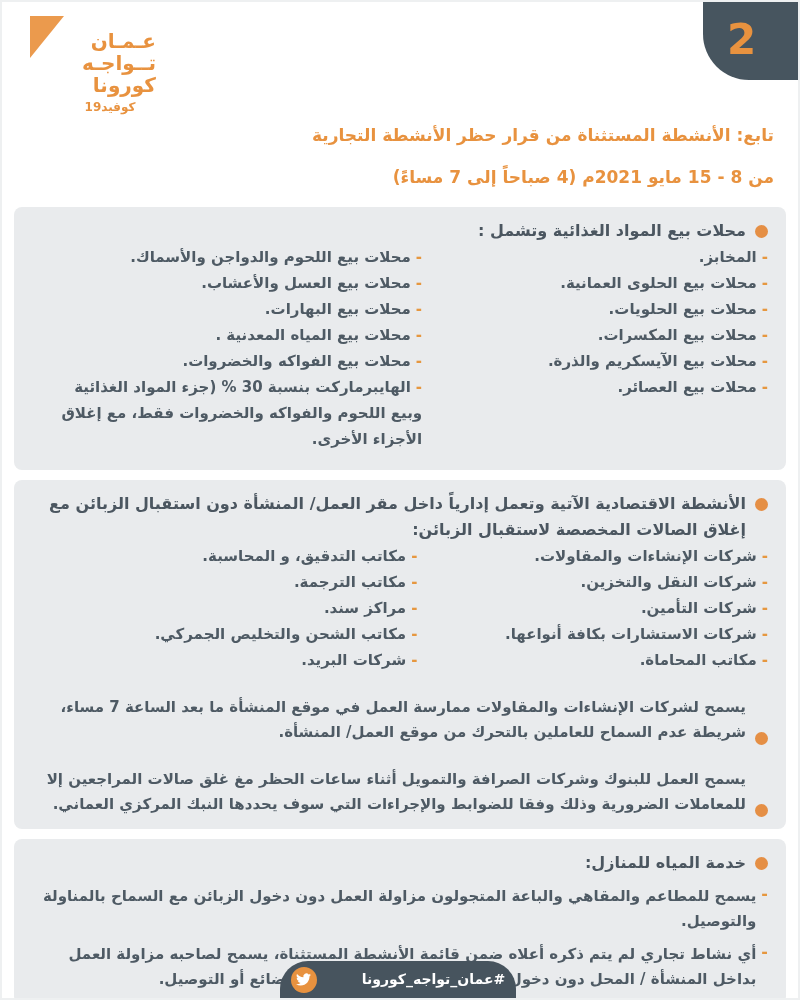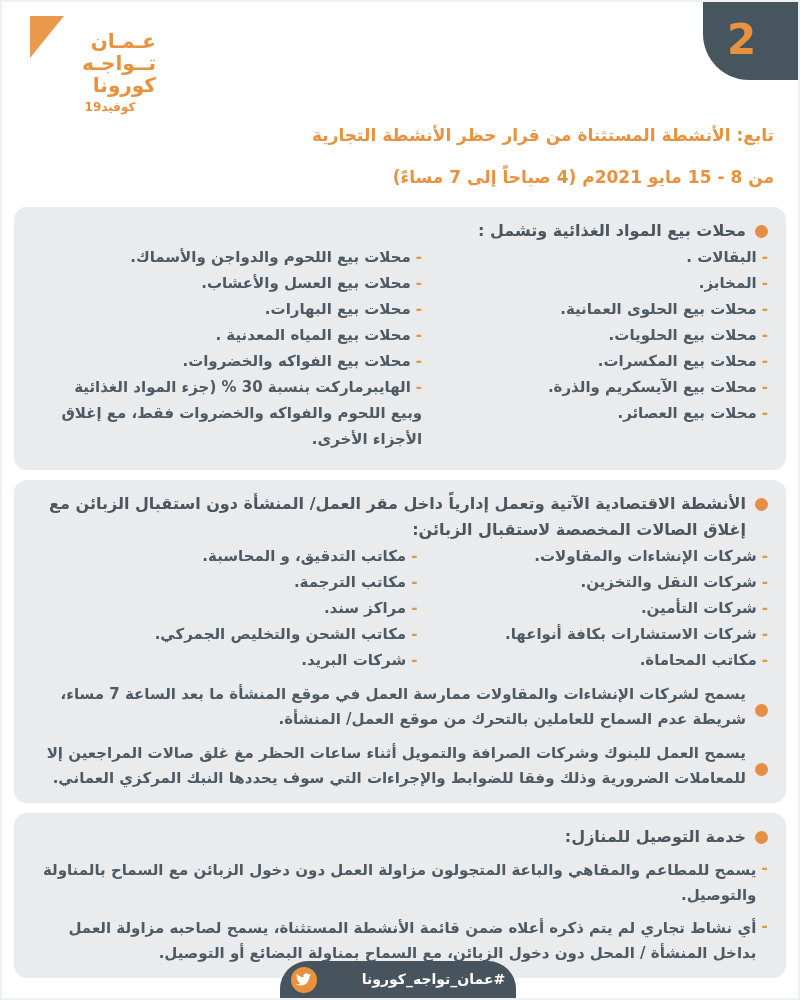--- a/index.html
+++ b/index.html
@@ -25,28 +25,28 @@
   .logo-text { position:absolute; top:16px; left:34px; width:92px; text-align:right; color:#e8923f; }
   .logo-text .l { font-size:20px; line-height:22px; font-weight:700; white-space:nowrap; }
   .logo-text .sub { font-size:12px; font-weight:700; margin-top:4px; text-align:center; }
   
   .title {
     position:absolute; top:112px; right:24px; left:24px;
     text-align:right; color:#e8923f; font-weight:700; font-size:17px; line-height:42px;
   }
   
   .content { position:absolute; top:205px; right:12px; left:12px; display:flex; flex-direction:column; gap:10px; }
-  .box { background:#e9ebed; border-radius:13px; padding:11px 18px 12px 18px; color:#4e5a64; }
+  .box { background:#e9ebed; border-radius:8px; padding:11px 18px 12px 18px; color:#4e5a64; }
   .sec-header { display:flex; align-items:flex-start; font-weight:700; font-size:16px; line-height:26px; color:#4b5660; }
   .dot { flex:0 0 auto; width:13px; height:13px; border-radius:50%; background:#e58f45; margin-left:9px; margin-top:7px; }
   .cols { display:grid; grid-template-columns:47% 53%; }
   ul.col { list-style:none; }
   ul.col li { font-size:15px; line-height:26px; font-weight:700; text-align:right; padding-left:14px; }
   .dash { color:#e6973f; font-weight:700; margin-left:5px; }
-  .para { display:flex; align-items:center; margin-top:9px; }
+  .para { display:flex; align-items:flex-end; margin-top:22px; }
   .para .ptext { flex:1; font-weight:700; font-size:15px; line-height:25px; }
   .ditem { display:flex; align-items:flex-start; margin-top:8px; }
   .ditem .dash { margin-top:0; }
   .ditem .ptext { flex:1; font-weight:700; font-size:15px; line-height:25px; }
   .box1 { min-height:263px; }
   .box2 { min-height:306px;padding-left:8px; }
   .box3 { min-height:153px; }
   
   .footer-pill {
     position:absolute; bottom:0; left:278px; width:236px; height:37px;
@@ -86,21 +86,20 @@
 
   <div class="content">
 
     <section class="box box1">
       <div class="sec-header">
         <span class="dot"></span>
         <span>محلات بيع المواد الغذائية وتشمل :</span>
       </div>
       <div class="cols">
         <ul class="col">
-          <li><span class="dash">-</span><span>البقالات .</span></li>
           <li><span class="dash">-</span><span>المخابز.</span></li>
           <li><span class="dash">-</span><span>محلات بيع الحلوى العمانية.</span></li>
           <li><span class="dash">-</span><span>محلات بيع الحلويات.</span></li>
           <li><span class="dash">-</span><span>محلات بيع المكسرات.</span></li>
           <li><span class="dash">-</span><span>محلات بيع الآيسكريم والذرة.</span></li>
           <li><span class="dash">-</span><span>محلات بيع العصائر.</span></li>
         </ul>
         <ul class="col">
           <li><span class="dash">-</span><span>محلات بيع اللحوم والدواجن والأسماك.</span></li>
           <li><span class="dash">-</span><span>محلات بيع العسل والأعشاب.</span></li>
@@ -139,21 +138,21 @@
       </div>
       <div class="para">
         <span class="dot"></span>
         <span class="ptext">يسمح العمل للبنوك وشركات الصرافة والتمويل أثناء ساعات الحظر مغ غلق صالات المراجعين إلا للمعاملات الضرورية وذلك وفقا للضوابط والإجراءات التي سوف يحددها النبك المركزي العماني.</span>
       </div>
     </section>
 
     <section class="box box3">
       <div class="sec-header">
         <span class="dot"></span>
-        <span>خدمة التوصيل للمنازل:</span>
+        <span>خدمة المياه للمنازل:</span>
       </div>
       <div class="ditem">
         <span class="dash">-</span>
         <span class="ptext">يسمح للمطاعم والمقاهي والباعة المتجولون مزاولة العمل دون دخول الزبائن مع السماح بالمناولة والتوصيل.</span>
       </div>
       <div class="ditem">
         <span class="dash">-</span>
         <span class="ptext">أي نشاط تجاري لم يتم ذكره أعلاه ضمن قائمة الأنشطة المستثناة، يسمح لصاحبه مزاولة العمل بداخل المنشأة / المحل دون دخول الزبائن، مع السماح بمناولة البضائع أو التوصيل.</span>
       </div>
     </section>

